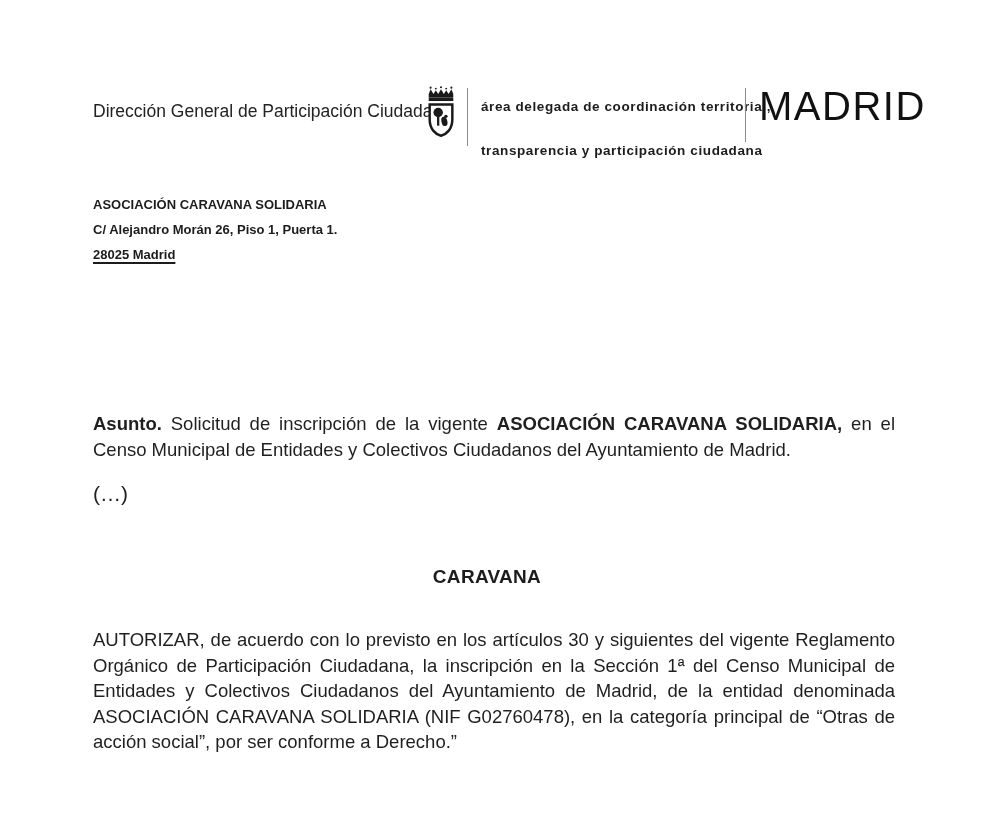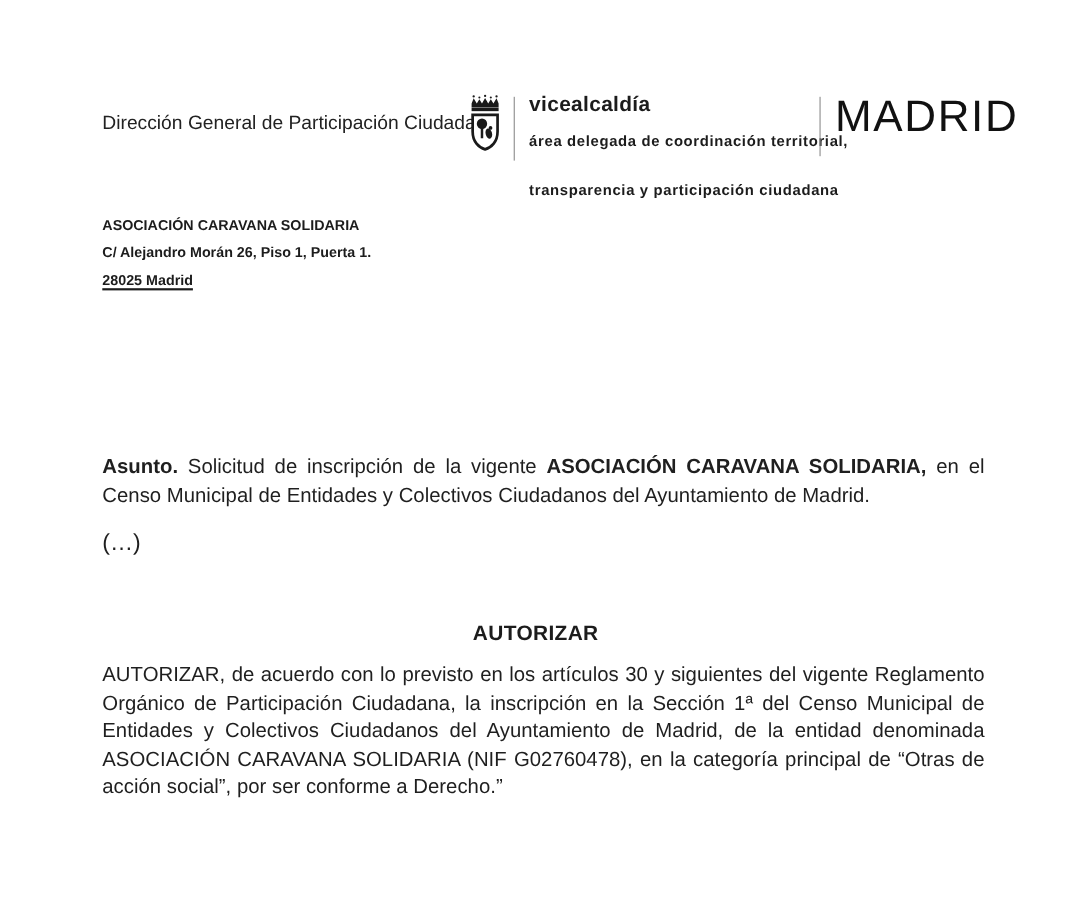--- a/index.html
+++ b/index.html
@@ -126,21 +126,21 @@
     text-align: center;
     font-size: 19px;
     font-weight: 700;
     letter-spacing: 0.3px;
     color: #1c1c1c;
   }
   .resolution-body {
     position: absolute;
     left: 93px;
     right: 91px;
-    top: 600px;
+    top: 627px;
     font-size: 18.5px;
     line-height: 25.5px;
     text-align: justify;
     color: #1f1f1f;
   }
 </style>
 </head>
 <body>
 
 <div class="page">
@@ -165,37 +165,36 @@
 
     <rect x="13.8" y="33" width="2.4" height="10.5" fill="#1a1a1a"></rect>
 
     <ellipse cx="21.6" cy="39" rx="3.1" ry="5" transform="rotate(-14 21.6 39)" fill="#1a1a1a"></ellipse>
     <circle cx="23.2" cy="33.6" r="1.8" fill="#1a1a1a"></circle>
   </svg>
 
   <div class="vdivider d1"></div>
 
   <div class="vice-block">
-    <div class="vice-title">vicealcaldía</div>
     <div class="vice-sub first">área delegada de coordinación territorial,</div>
     <div class="vice-sub">transparencia y participación ciudadana</div>
   </div>
 
   <div class="vdivider d2"></div>
 
   <div class="brand-wordmark">MADRID</div>
 
   <div class="recipient">
     <div>ASOCIACIÓN CARAVANA SOLIDARIA</div>
     <div>C/ Alejandro Morán 26, Piso 1, Puerta 1.</div>
     <div class="underlined">28025 Madrid</div>
   </div>
 
 
   <p class="subject"><span class="bold">Asunto.</span><span> Solicitud de inscripción de la vigente </span><span class="bold">ASOCIACIÓN CARAVANA SOLIDARIA,</span><span> en el Censo Municipal de Entidades y Colectivos Ciudadanos del Ayuntamiento de Madrid.</span></p>
 
   <div class="omission">(…)</div>
 
-  <div class="resolution-heading">AUTORIZAR</div>
+  <div class="resolution-heading">CARAVANA</div>
 
   <p class="resolution-body">AUTORIZAR, de acuerdo con lo previsto en los artículos 30 y siguientes del vigente Reglamento Orgánico de Participación Ciudadana, la inscripción en la Sección 1ª del Censo Municipal de Entidades y Colectivos Ciudadanos del Ayuntamiento de Madrid, de la entidad denominada ASOCIACIÓN CARAVANA SOLIDARIA (NIF G02760478), en la categoría principal de “Otras de acción social”, por ser conforme a Derecho.”</p>
 
 </div>
 
 </body></html>

